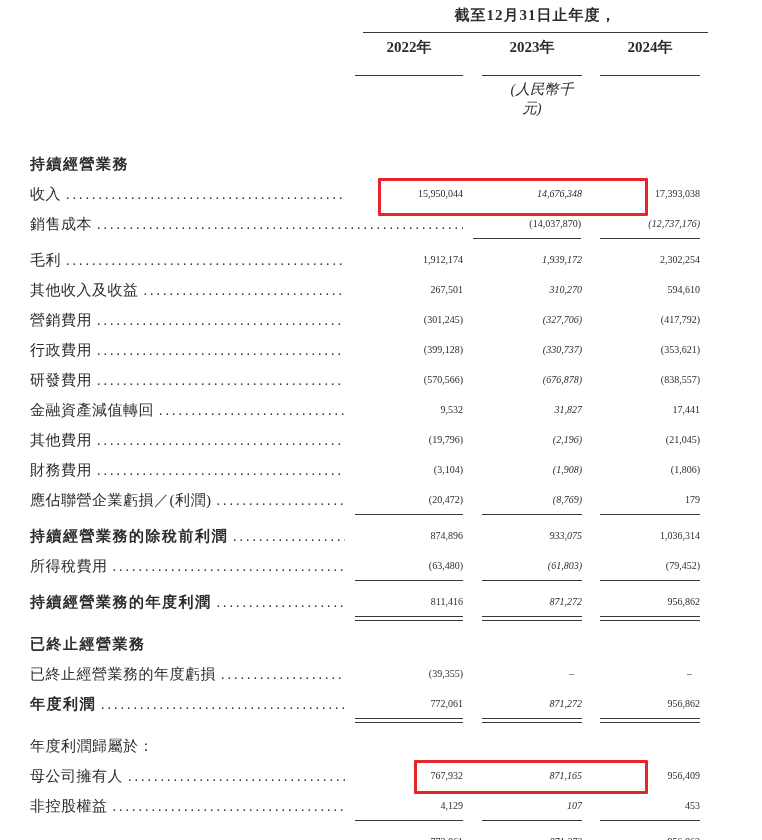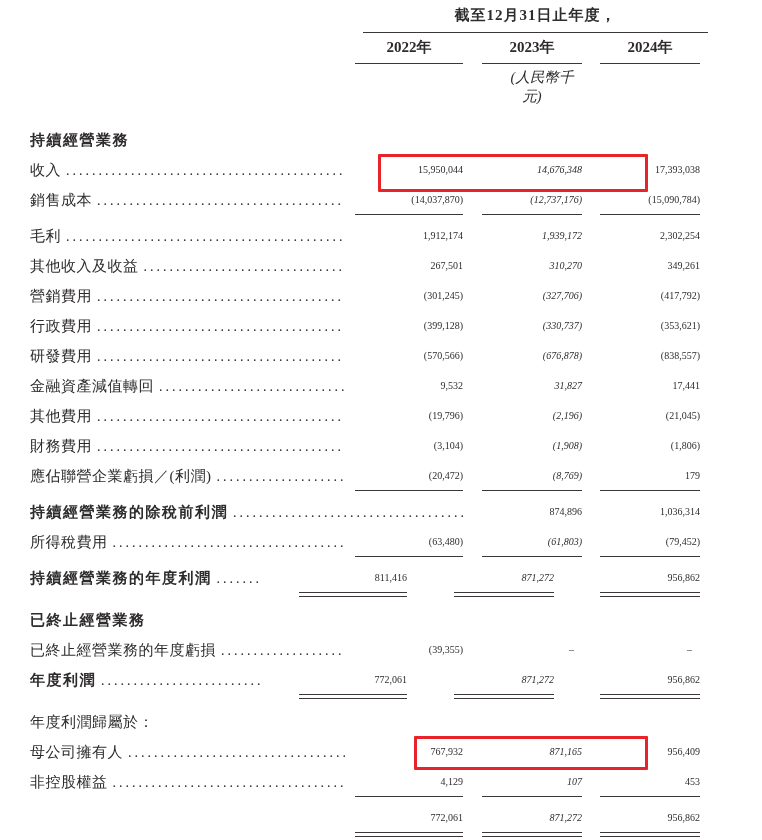--- a/index.html
+++ b/index.html
@@ -14,33 +14,33 @@
   
   .hrow { display:flex; }
   .lcell-h { width:325px; flex:none; }
   .period-span {
     width:345px; flex:none; margin-left:8px;
     text-align:center; font-weight:700; font-size:15px; letter-spacing:1px;
     padding-bottom:7px; border-bottom:1.6px solid #3c383a;
   }
   .hrow-years { margin-top:5px; }
   .ycell { flex:none; text-align:center; font-weight:700; font-size:15px;
-    padding-bottom:6px; border-bottom:1.6px solid #3c383a; }
+    padding-bottom:18px; border-bottom:1.6px solid #3c383a; }
   .yc1 { width:108px; }
   .yc2 { width:100px; margin-left:19px; }
   .yc3 { width:100px; margin-left:18px; }
   .hrow-unit { margin-top:4px; }
   .ucell { flex:none; text-align:center; border-bottom:none; font-weight:400; }
   .unit { font-style:italic; font-size:14.5px;margin-left:20px; }
 
   
   .tbody { margin-top:13px; }
   .row { display:flex; align-items:center; height:30px; position:relative; }
   .row.gap    { margin-bottom:6px; }
-  .row.gap-lg { margin-bottom:12px;gap:28px; }
+  .row.gap-lg { margin-bottom:12px; }
   .lcell { flex:1; display:flex; align-items:baseline; overflow:hidden;
     font-size:15px; letter-spacing:0.5px; white-space:nowrap; }
   .row.bold .lab, .row.section .lab { font-weight:700; letter-spacing:1.5px; }
   .leader { flex:1; overflow:hidden; white-space:nowrap; margin:0 10px 0 5px;
     letter-spacing:3px; font-size:14px; font-weight:400; color:#2e2b2c; }
   .vcell { flex:none; width:100px; text-align:right; font-size:10px;
     height:30px; line-height:30px; position:relative; }
   .vc1 { width:108px; }
   .vc2 { margin-left:19px;font-style:italic; }
   .vc3 { margin-left:18px; }
@@ -100,39 +100,38 @@
         <div class="vcell vc3">17,393,038</div>
         <div class="hl hl-a"></div>
       </div>
       <div class="row gap">
         <div class="lcell">
           <span class="lab">銷售成本</span>
           <span class="leader">..........................................................................</span>
         </div>
         <div class="vcell vc1 ul">(14,037,870)</div>
         <div class="vcell vc2 ul">(12,737,176)</div>
-        <div class="vcell vc3 ul">(15,090,784)</div>
       </div>
       <div class="row">
         <div class="lcell">
           <span class="lab">毛利</span>
           <span class="leader">..........................................................................</span>
         </div>
         <div class="vcell vc1">1,912,174</div>
         <div class="vcell vc2">1,939,172</div>
         <div class="vcell vc3">2,302,254</div>
       </div>
       <div class="row">
         <div class="lcell">
           <span class="lab">其他收入及收益</span>
           <span class="leader">..........................................................................</span>
         </div>
         <div class="vcell vc1">267,501</div>
         <div class="vcell vc2">310,270</div>
-        <div class="vcell vc3">349,261</div>
+        <div class="vcell vc3">594,610</div>
       </div>
       <div class="row">
         <div class="lcell">
           <span class="lab">營銷費用</span>
           <span class="leader">..........................................................................</span>
         </div>
         <div class="vcell vc1">(301,245)</div>
         <div class="vcell vc2">(327,706)</div>
         <div class="vcell vc3">(417,792)</div>
       </div>
@@ -189,20 +188,21 @@
         <div class="vcell vc1 ul">(20,472)</div>
         <div class="vcell vc2 ul">(8,769)</div>
         <div class="vcell vc3 ul">179</div>
       </div>
       <div class="row bold">
         <div class="lcell">
           <span class="lab">持續經營業務的除稅前利潤</span>
           <span class="leader">..........................................................................</span>
         </div>
         <div class="vcell vc1">874,896</div>
+        <div class="vcell vc2">933,075</div>
         <div class="vcell vc3">1,036,314</div>
       </div>
       <div class="row gap">
         <div class="lcell">
           <span class="lab">所得稅費用</span>
           <span class="leader">..........................................................................</span>
         </div>
         <div class="vcell vc1 ul">(63,480)</div>
         <div class="vcell vc2 ul">(61,803)</div>
         <div class="vcell vc3 ul">(79,452)</div>

